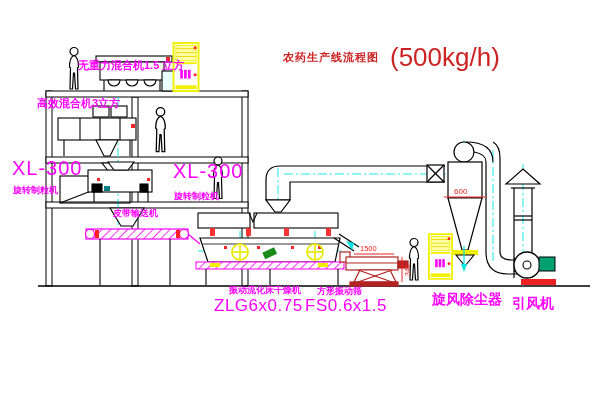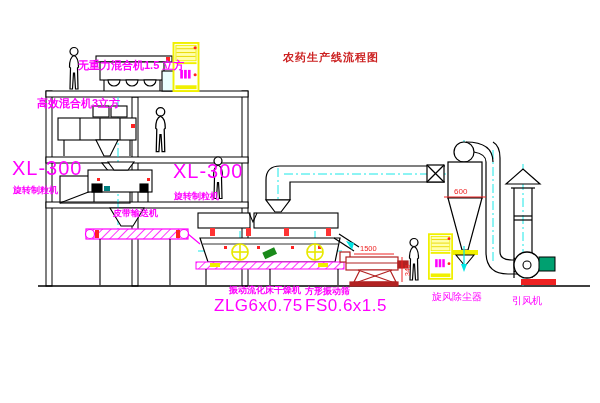--- a/index.html
+++ b/index.html
@@ -7,21 +7,21 @@
           font-family:"Liberation Sans", sans-serif;}
   .canvas svg.draw{position:absolute;left:0;top:0;}
   .lbl{position:absolute;white-space:nowrap;line-height:1.05;}
   .magenta{color:#ff00ff;}
   .red{color:#cc2222;}
   .t-title-cn{font-size:11px;letter-spacing:1px;font-weight:bold;}
   .t-title-cap{font-size:26px;font-weight:normal;}
   .t-model{font-size:20px;letter-spacing:1px;}
   .t-model-big{font-size:17px;letter-spacing:0.5px;}
   .t-small{font-size:9px;font-weight:bold;}
-  .t-small2{font-size:10px;font-weight:normal;}
+  .t-small2{font-size:14px;font-weight:bold;}
   .t-small3{font-size:11px;font-weight:bold;}
 </style>
 </head>
 <body>
 
 <div class="canvas">
 
 <svg class="draw" width="600" height="403" viewBox="0 0 600 403">
   <defs>
     <symbol id="person" viewBox="0 0 16 46" overflow="visible">
@@ -224,26 +224,27 @@
     <line x1="358" y1="270" x2="392" y2="282"></line>
     <rect x="350" y="282" width="48" height="4" fill="#b22222"></rect>
     <line x1="402" y1="257" x2="402" y2="282" stroke="#ee2222" stroke-width="1"></line>
   </g>
   <text x="360" y="251" font-size="7.5" fill="#ee2222" font-family="Liberation Sans, sans-serif">1500</text>
   <text x="410" y="276" font-size="7" fill="#ee2222" font-family="Liberation Sans, sans-serif" transform="rotate(-90 410 276)">345</text>
 </svg>
 
 <div class="lbl magenta t-small3" style="left:78px;top:20px;margin-top:40px;">无重力混合机1.5 立方</div>
 <div class="lbl red t-title-cn" style="left:283px;top:52px;">农药生产线流程图</div>
+<div class="lbl red t-title-cap" style="left:390px;top:44px;">(500kg/h)</div>
 <div class="lbl magenta t-small3" style="left:37px;top:98px;">高效混合机3立方</div>
 <div class="lbl magenta t-model" style="left:12px;top:158px;">XL-300</div>
 <div class="lbl magenta t-small" style="left:13px;top:186px;">旋转制粒机</div>
 <div class="lbl magenta t-model" style="left:173px;top:161px;">XL-300</div>
 <div class="lbl magenta t-small" style="left:174px;top:192px;">旋转制粒机</div>
 <div class="lbl magenta t-small" style="left:113px;top:209px;">皮带输送机</div>
 <div class="lbl magenta t-small" style="left:229px;top:286px;">振动流化床干燥机</div>
 <div class="lbl magenta t-model-big" style="left:214px;top:297px;">ZLG6x0.75</div>
-<div class="lbl magenta t-small" style="left:305px;top:287px;">方形振动筛</div>
+<div class="lbl magenta t-small" style="left:317px;top:287px;">方形振动筛</div>
 <div class="lbl magenta t-model-big" style="left:305px;top:297px;">FS0.6x1.5</div>
 <div class="lbl magenta t-small2" style="left:432px;top:292px;">旋风除尘器</div>
 <div class="lbl magenta t-small2" style="left:512px;top:296px;">引风机</div>
 
 </div>
 
 </body></html>

